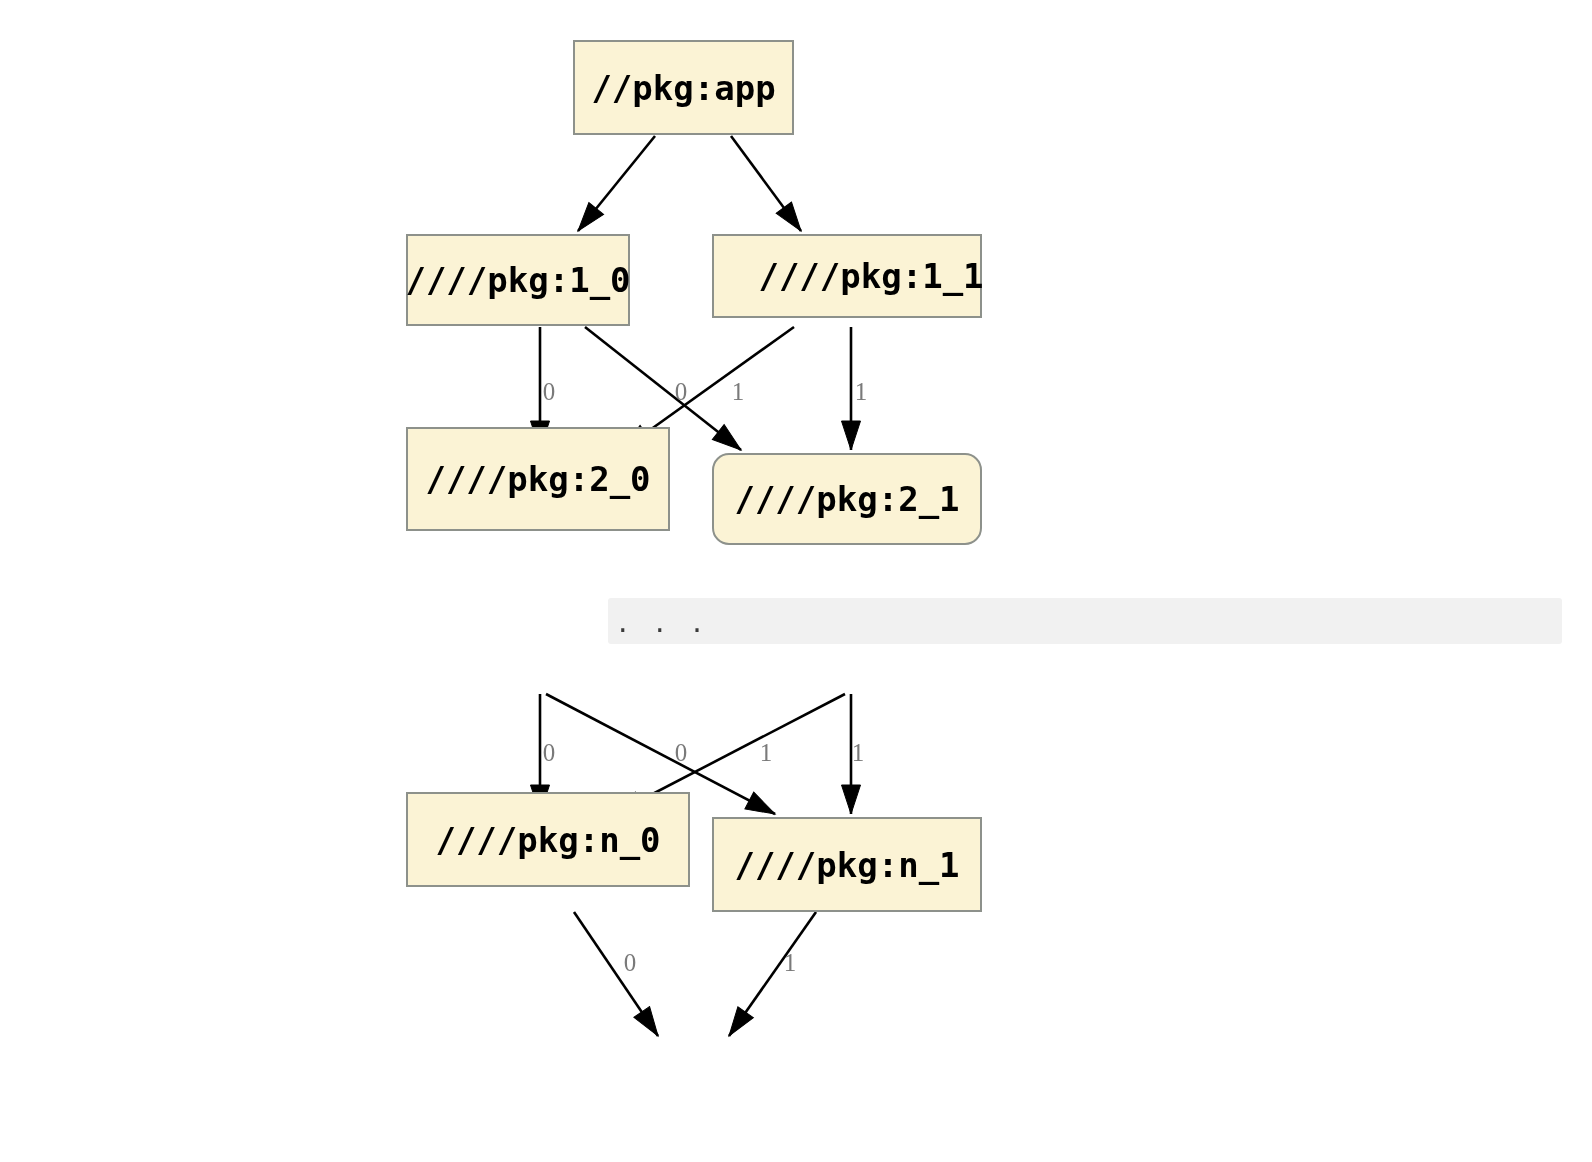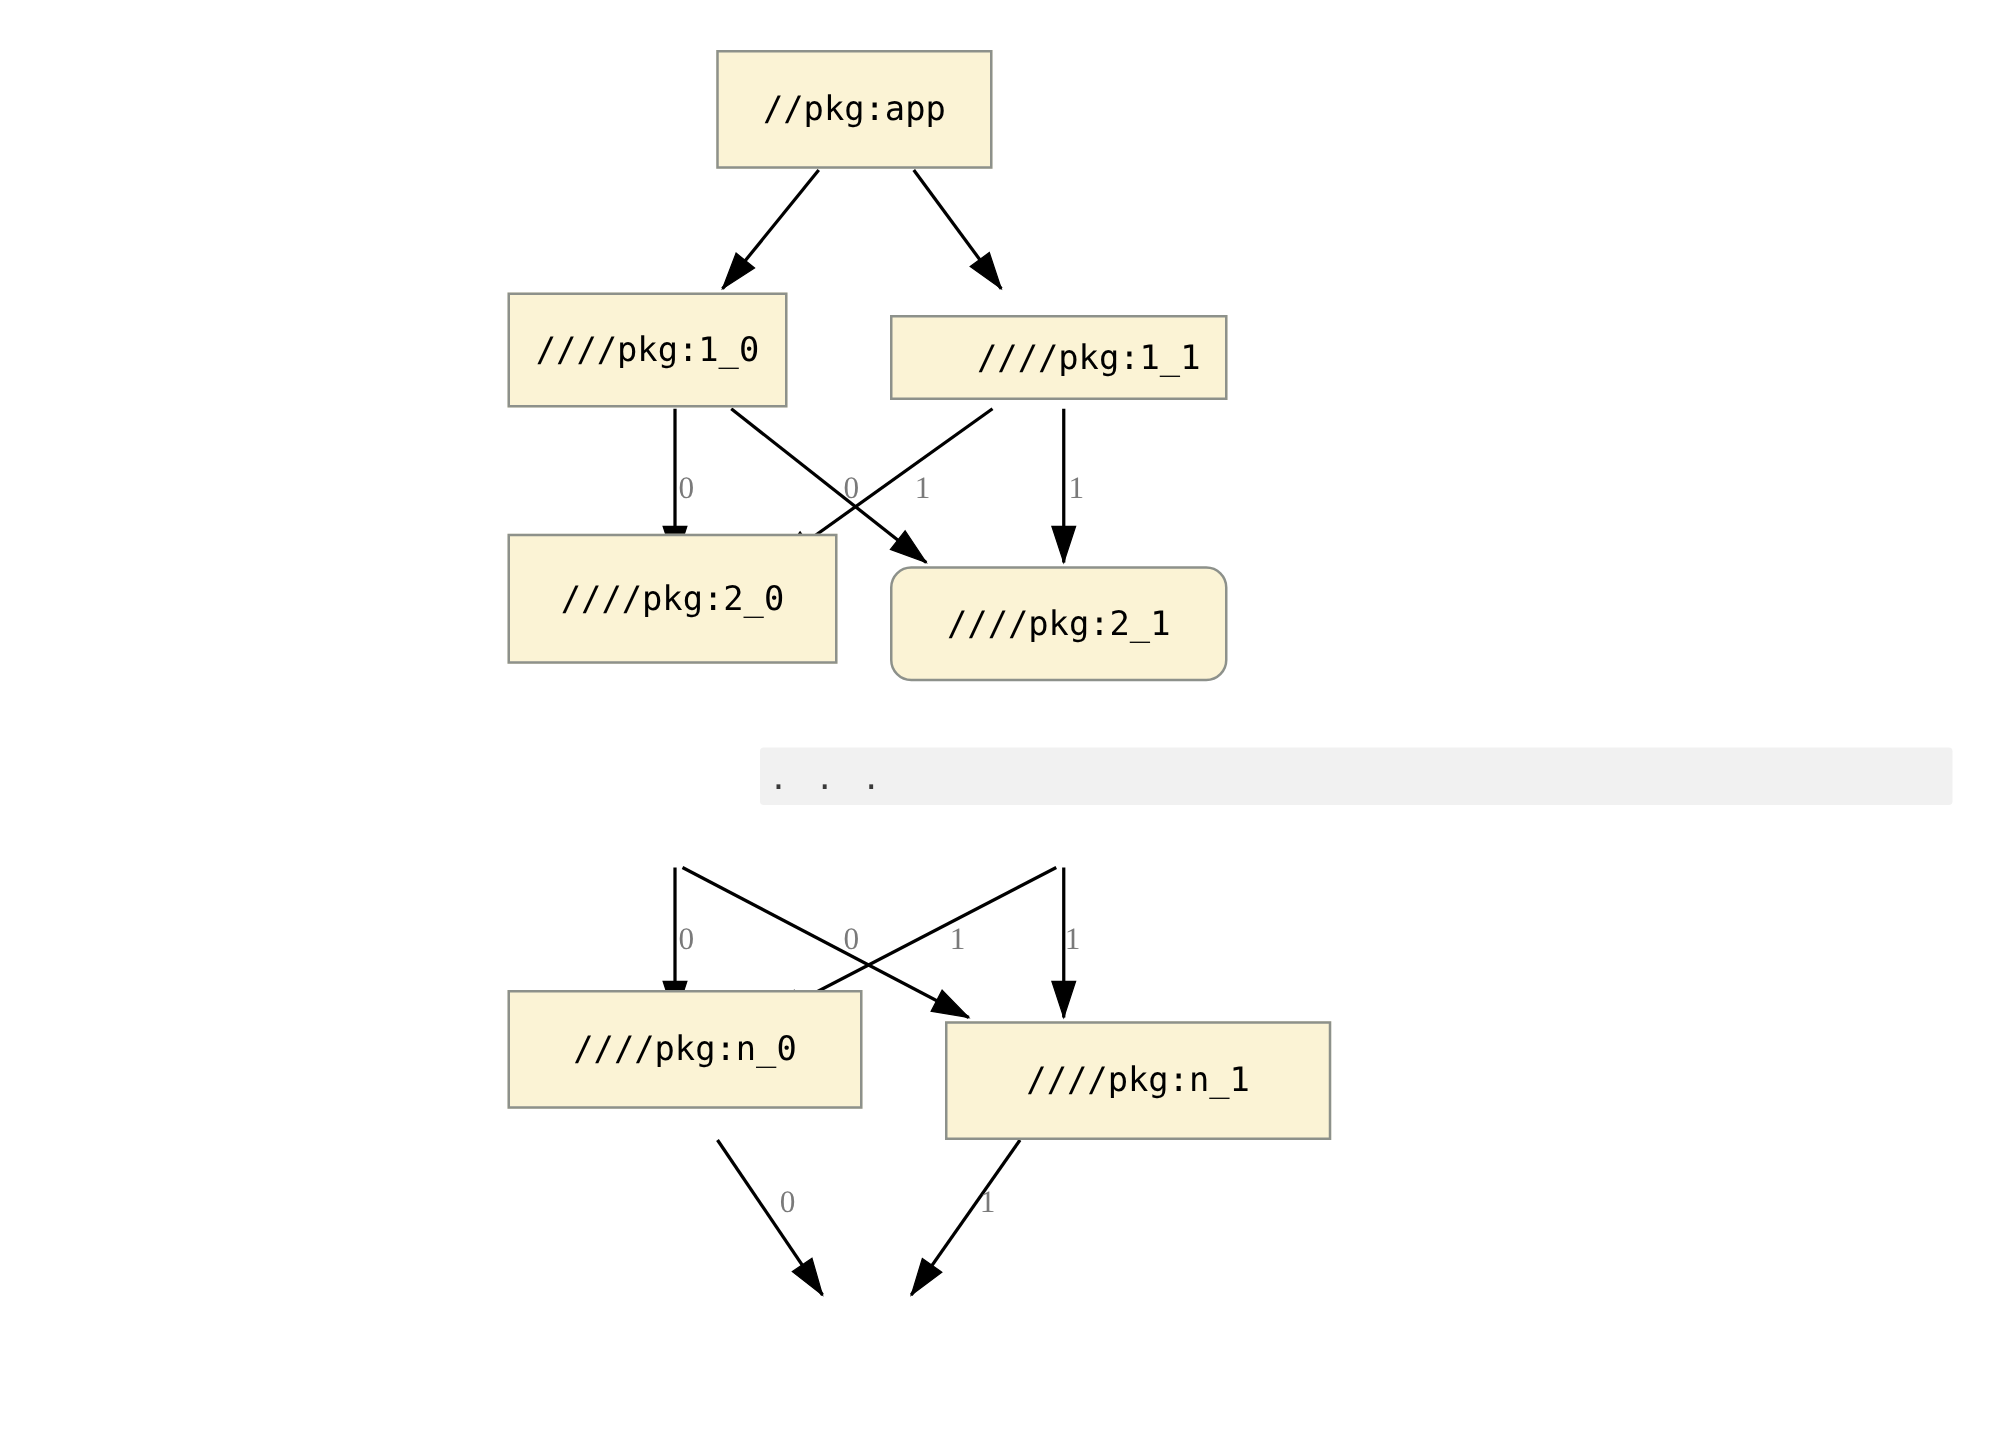--- a/index.html
+++ b/index.html
@@ -27,22 +27,22 @@
     position: absolute;
     box-sizing: border-box;
     background: var(--node-fill, #fbf3d5);
     border: 2px solid var(--node-border, #8d918b);
     display: flex;
     align-items: center;
     justify-content: center;
   }
   .node-label {
     font-family: "DejaVu Sans Mono", "Liberation Mono", monospace;
-    font-weight: normal;
-    font-size: 27px;
+    font-weight: bold;
+    font-size: 34px;
     color: #000000;
     white-space: pre;
     letter-spacing: 0px;
   }
   .edge-label {
     position: absolute;
     transform: translate(-50%, -50%);
     font-family: "Liberation Serif", "DejaVu Serif", serif;
     font-size: 25px;
     color: var(--edge-label-color, #7a7a7a);
@@ -100,37 +100,37 @@
   </div>
 
     <div class="node" style="left: 573px; top: 40px; width: 221px; height: 95px;">
       <span class="node-label">//pkg:app</span>
     </div>
 
     <div class="node" style="left: 406px; top: 234px; width: 224px; height: 92px;">
       <span class="node-label">////pkg:1_0</span>
     </div>
 
-    <div class="node" style="left: 712px; top: 252px; width: 270px; height: 68px; padding-left: 48px;">
+    <div class="node" style="left: 712px; top: 234px; width: 270px; height: 84px; padding-left: 48px;">
       <span class="node-label">////pkg:1_1</span>
     </div>
 
     <div class="node" style="left: 406px; top: 427px; width: 264px; height: 104px;">
       <span class="node-label">////pkg:2_0</span>
     </div>
 
     <div class="node" style="left: 712px; top: 453px; width: 270px; height: 92px; border-radius: 17px;">
       <span class="node-label">////pkg:2_1</span>
     </div>
 
     <div class="node" style="left: 406px; top: 792px; width: 284px; height: 95px;">
       <span class="node-label">////pkg:n_0</span>
     </div>
 
-    <div class="node" style="left: 712px; top: 817px; width: 309px; height: 95px; margin-left: 44px;">
+    <div class="node" style="left: 712px; top: 817px; width: 270px; height: 95px;">
       <span class="node-label">////pkg:n_1</span>
     </div>
 
   <span class="edge-label" style="left: 549px; top: 391px;">0</span>
     <span class="edge-label" style="left: 681px; top: 391px;">0</span>
     <span class="edge-label" style="left: 738px; top: 391px;">1</span>
     <span class="edge-label" style="left: 861px; top: 391px;">1</span>
     <span class="edge-label" style="left: 549px; top: 752px;">0</span>
     <span class="edge-label" style="left: 681px; top: 752px;">0</span>
     <span class="edge-label" style="left: 766px; top: 752px;">1</span>

